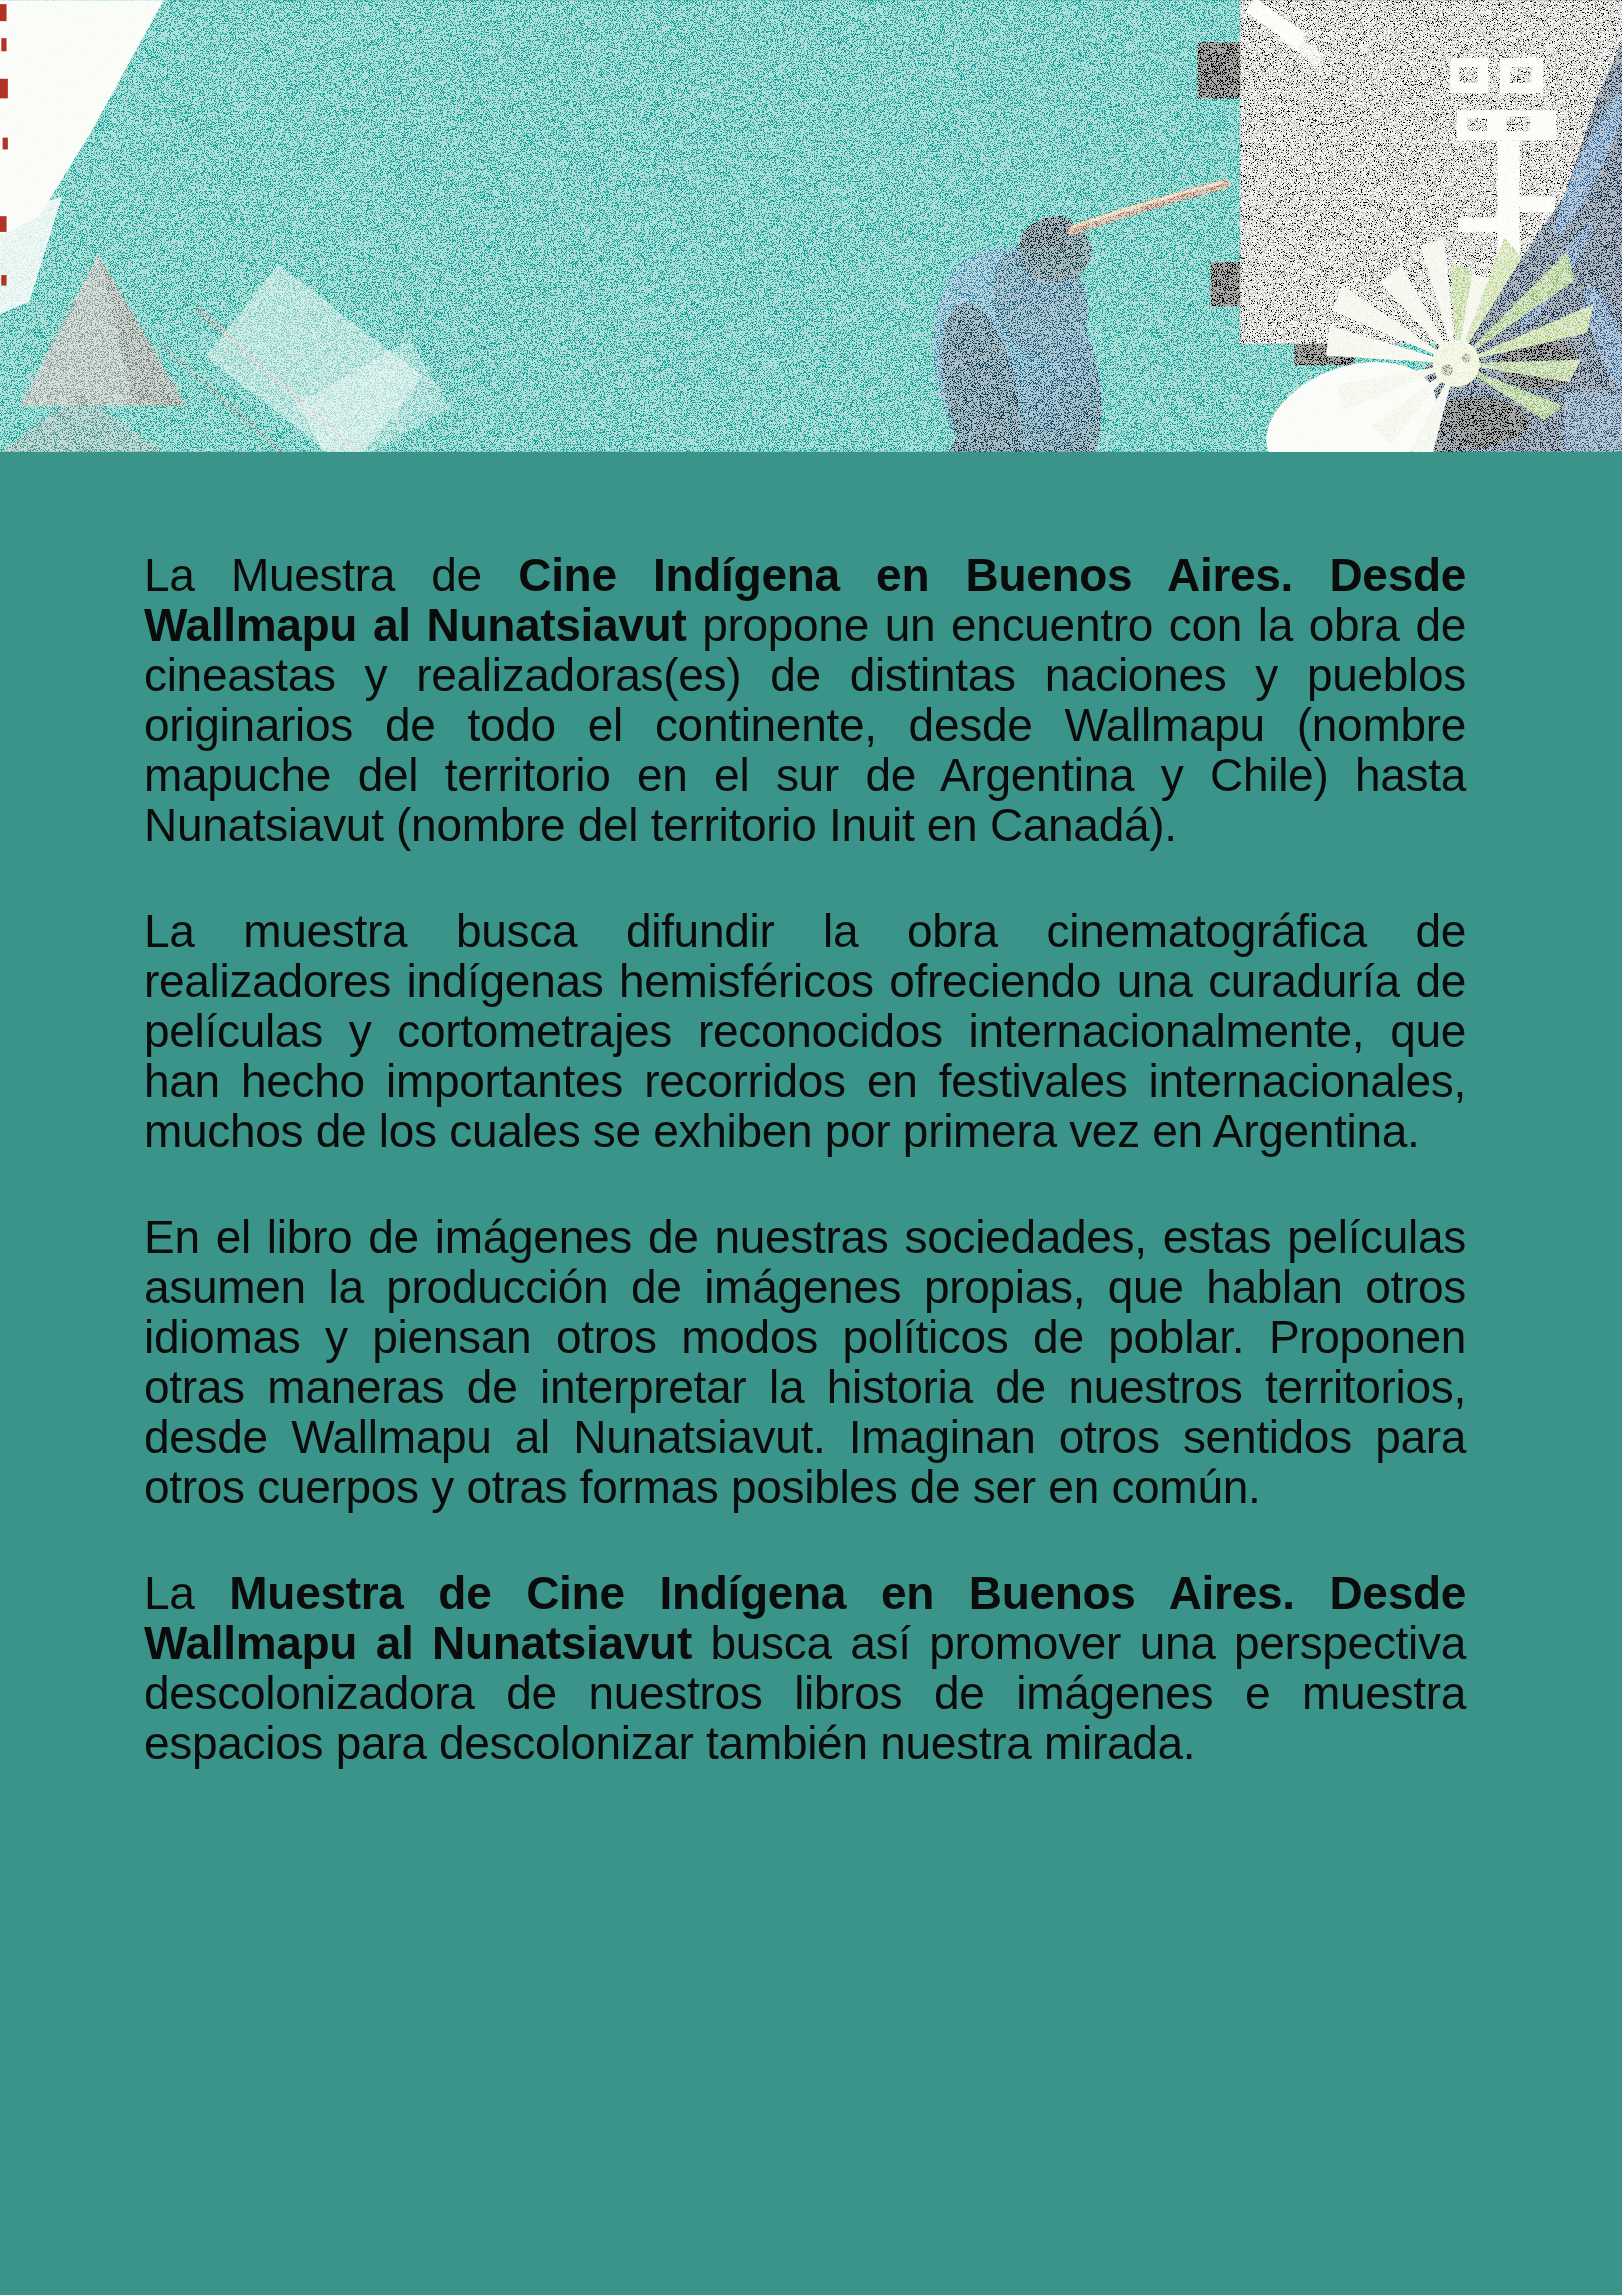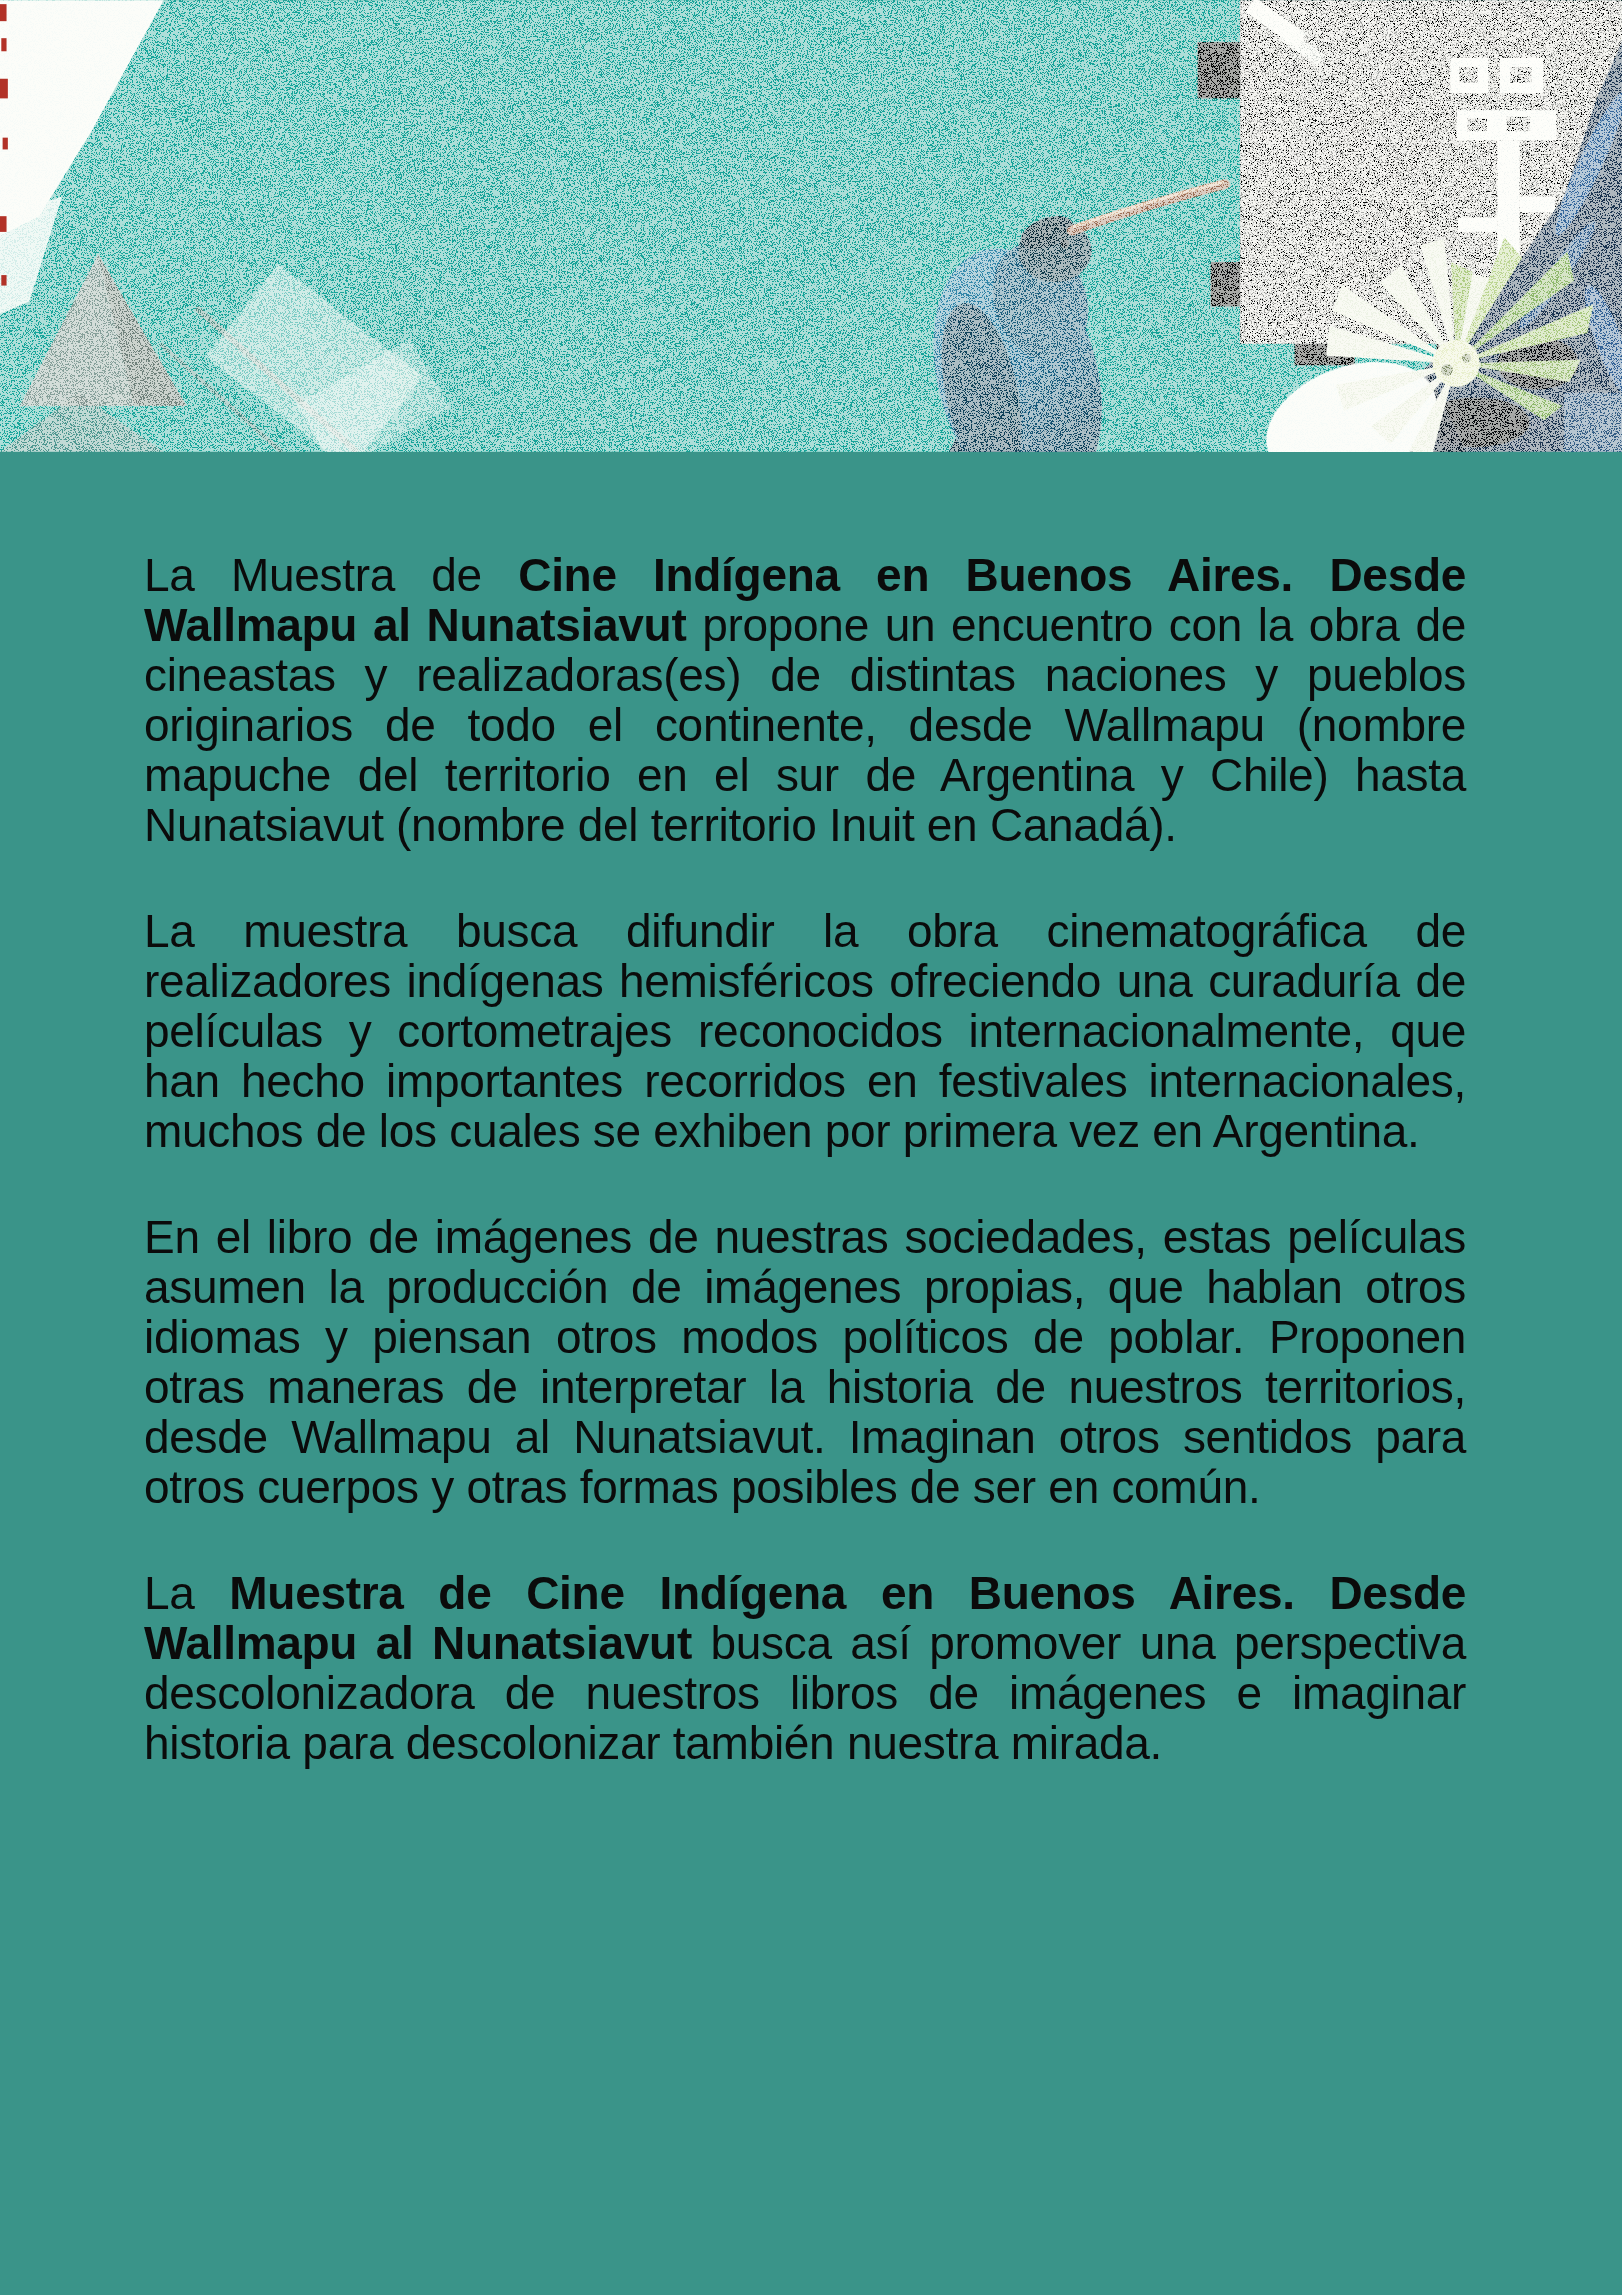--- a/index.html
+++ b/index.html
@@ -171,17 +171,17 @@
       <rect x="4" y="210" width="8" height="18"></rect>
       <rect x="0" y="330" width="10" height="24"></rect>
       <rect x="2" y="420" width="8" height="16"></rect>
     </g>
   </svg>
 
   <div class="content">
     <p><span>La Muestra de </span><span class="b">Cine Indígena en Buenos Aires. Desde Wallmapu al Nunatsiavut</span><span> propone un encuentro con la obra de cineastas y realizadoras(es) de distintas naciones y pueblos originarios de todo el continente, desde Wallmapu (nombre mapuche del territorio en el sur de Argentina y Chile) hasta Nunatsiavut (nombre del territorio Inuit en Canadá).</span></p>
     <p><span></span><span class="b"></span><span>La muestra busca difundir la obra cinematográfica de realizadores indígenas hemisféricos ofreciendo una curaduría de películas y cortometrajes reconocidos internacionalmente, que han hecho importantes recorridos en festivales internacionales, muchos de los cuales se exhiben por primera vez en Argentina.</span></p>
     <p><span></span><span class="b"></span><span>En el libro de imágenes de nuestras sociedades, estas películas asumen la producción de imágenes propias, que hablan otros idiomas y piensan otros modos políticos de poblar. Proponen otras maneras de interpretar la historia de nuestros territorios, desde Wallmapu al Nunatsiavut. Imaginan otros sentidos para otros cuerpos y otras formas posibles de ser en común.</span></p>
-    <p><span>La </span><span class="b">Muestra de Cine Indígena en Buenos Aires. Desde Wallmapu al Nunatsiavut</span><span> busca así promover una perspectiva descolonizadora de nuestros libros de imágenes e imaginar historia para descolonizar también nuestra mirada.</span></p>
+    <p><span>La </span><span class="b">Muestra de Cine Indígena en Buenos Aires. Desde Wallmapu al Nunatsiavut</span><span> busca así promover una perspectiva descolonizadora de nuestros libros de imágenes e muestra espacios para descolonizar también nuestra mirada.</span></p>
   </div>
 
 </div>
 
 
 </body></html>

